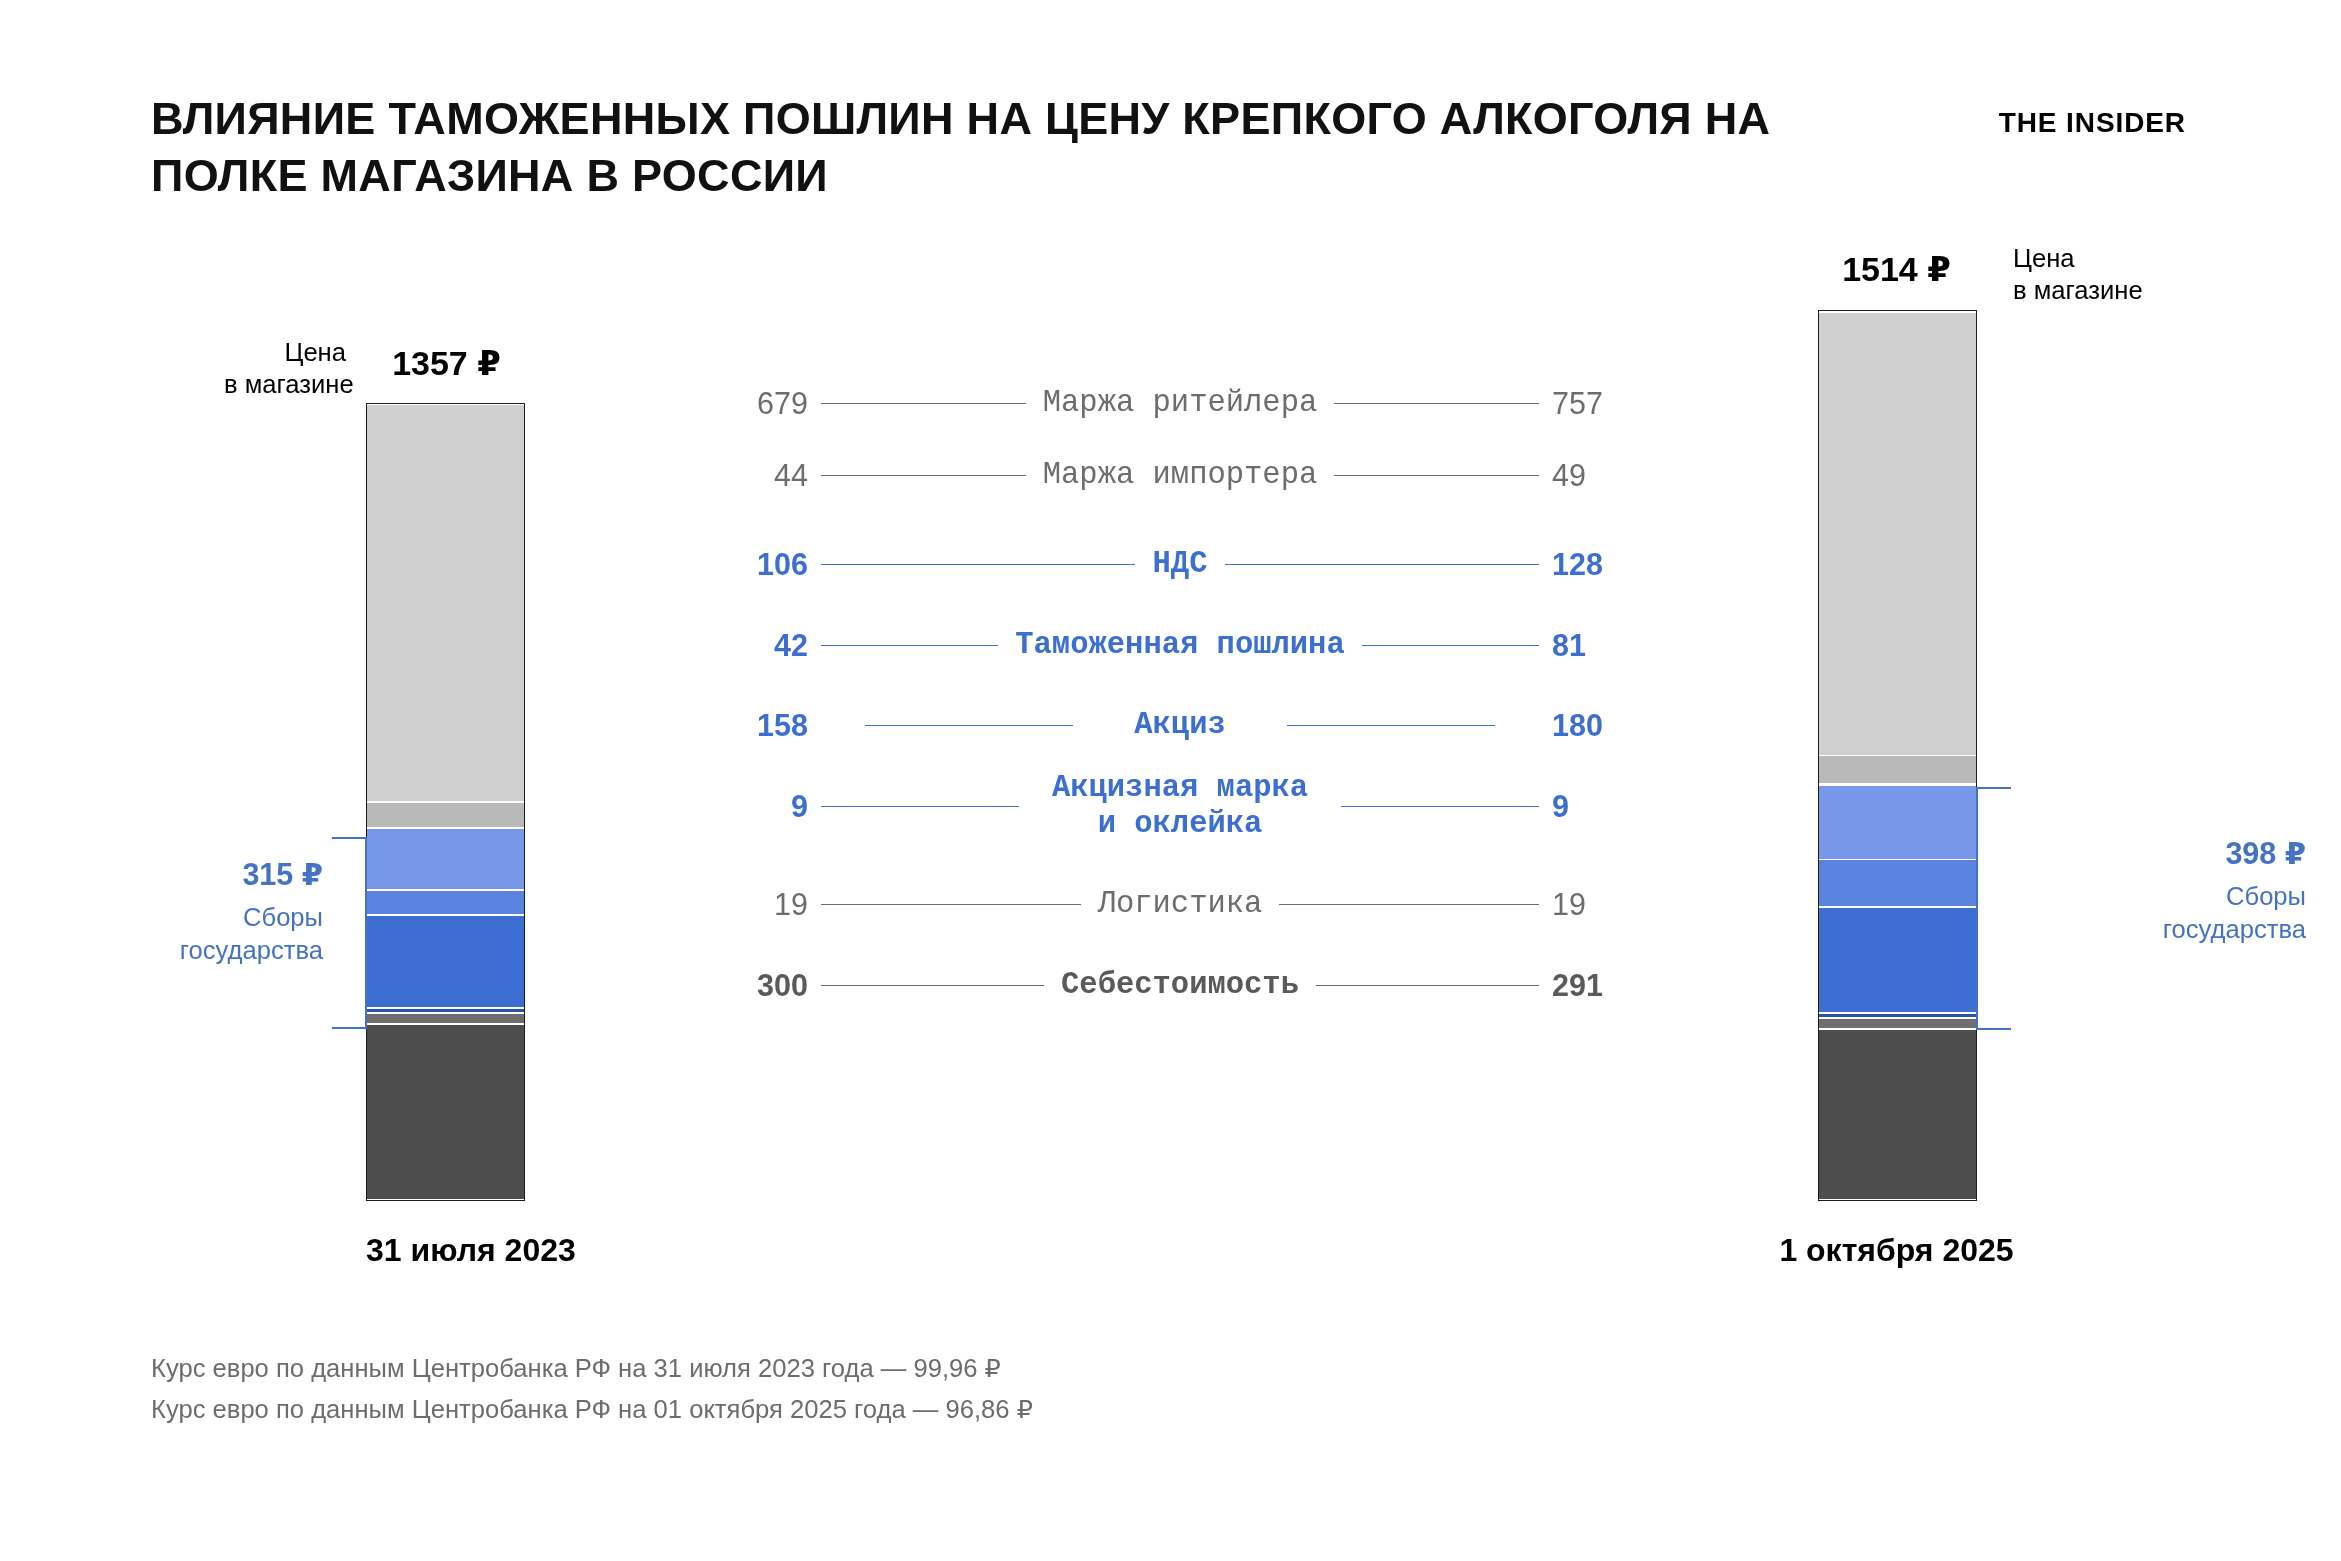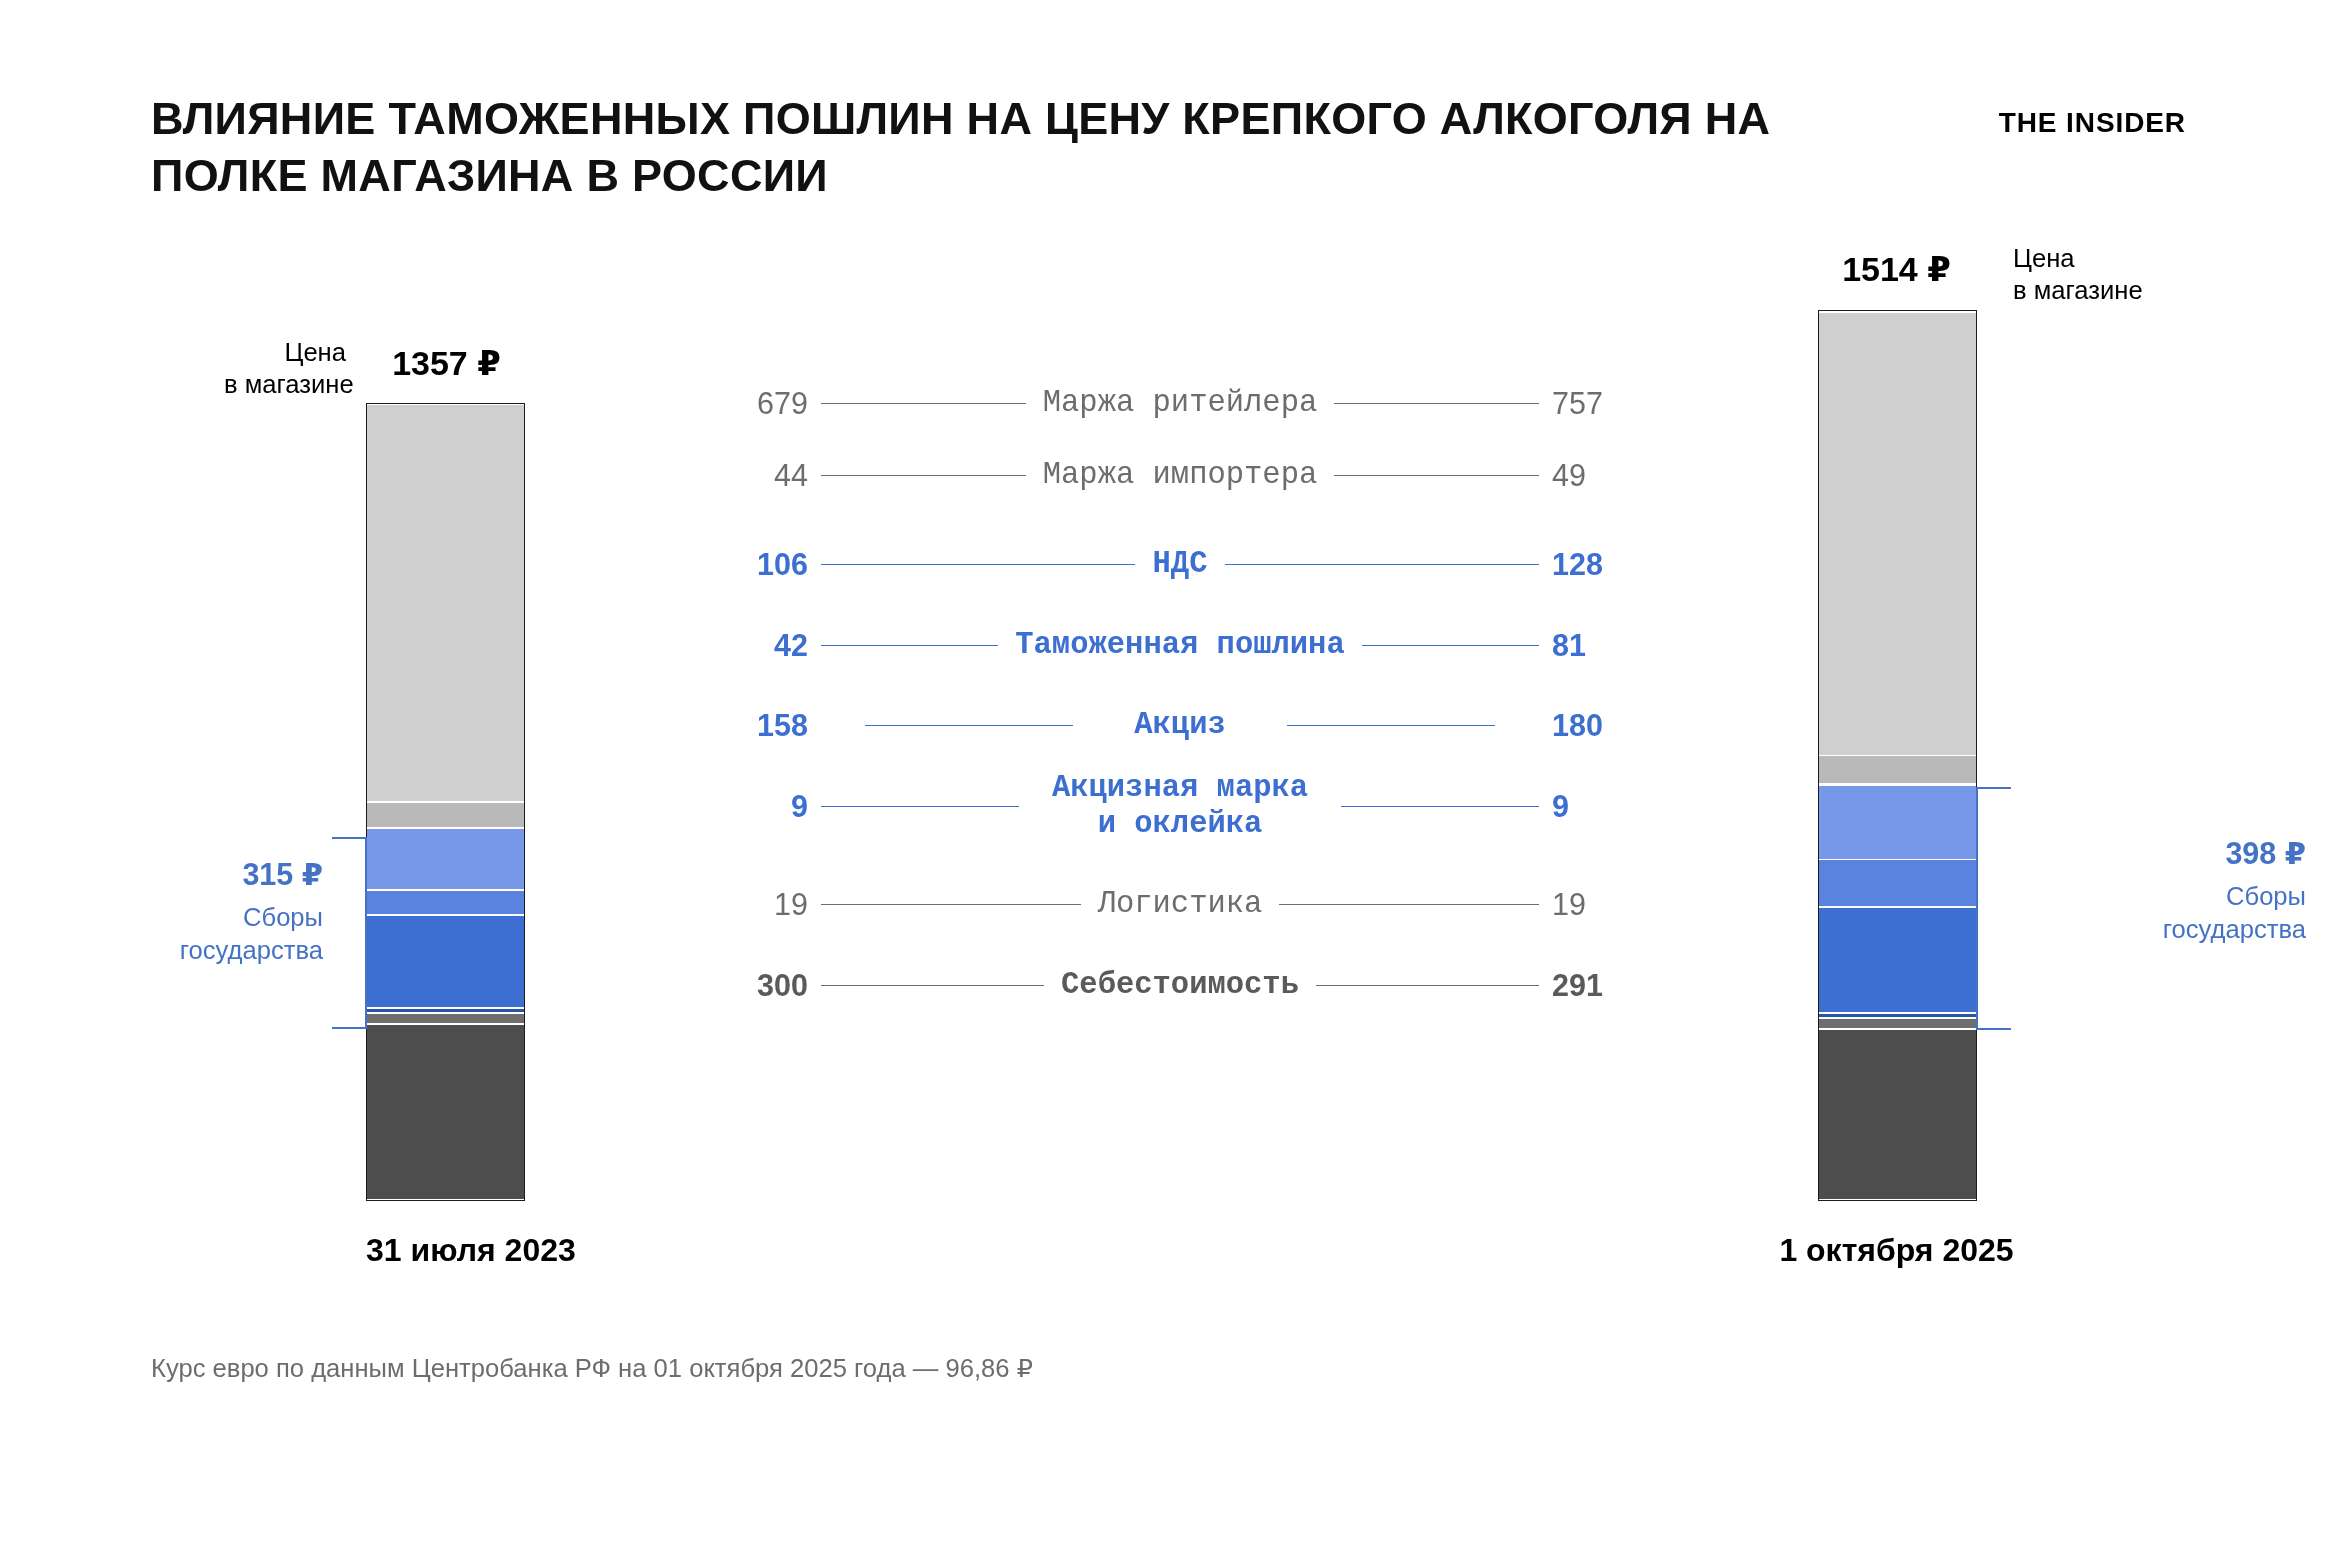--- a/index.html
+++ b/index.html
@@ -280,15 +280,16 @@
     <div class="legend-row grey-row bold-grey" style="top: 582px;">
       <div class="legend-val left">300</div>
       <div class="legend-rule"></div>
       <div class="legend-name">Себестоимость</div>
       <div class="legend-rule"></div>
       <div class="legend-val right">291</div>
     </div>
   </div>
 
 <div id="footnotes">
+  <div>Курс евро по данным Центробанка РФ на 31 июля 2023 года — 99,96 ₽</div>
   <div>Курс евро по данным Центробанка РФ на 01 октября 2025 года — 96,86 ₽</div>
 </div>
 
 
 </body></html>

